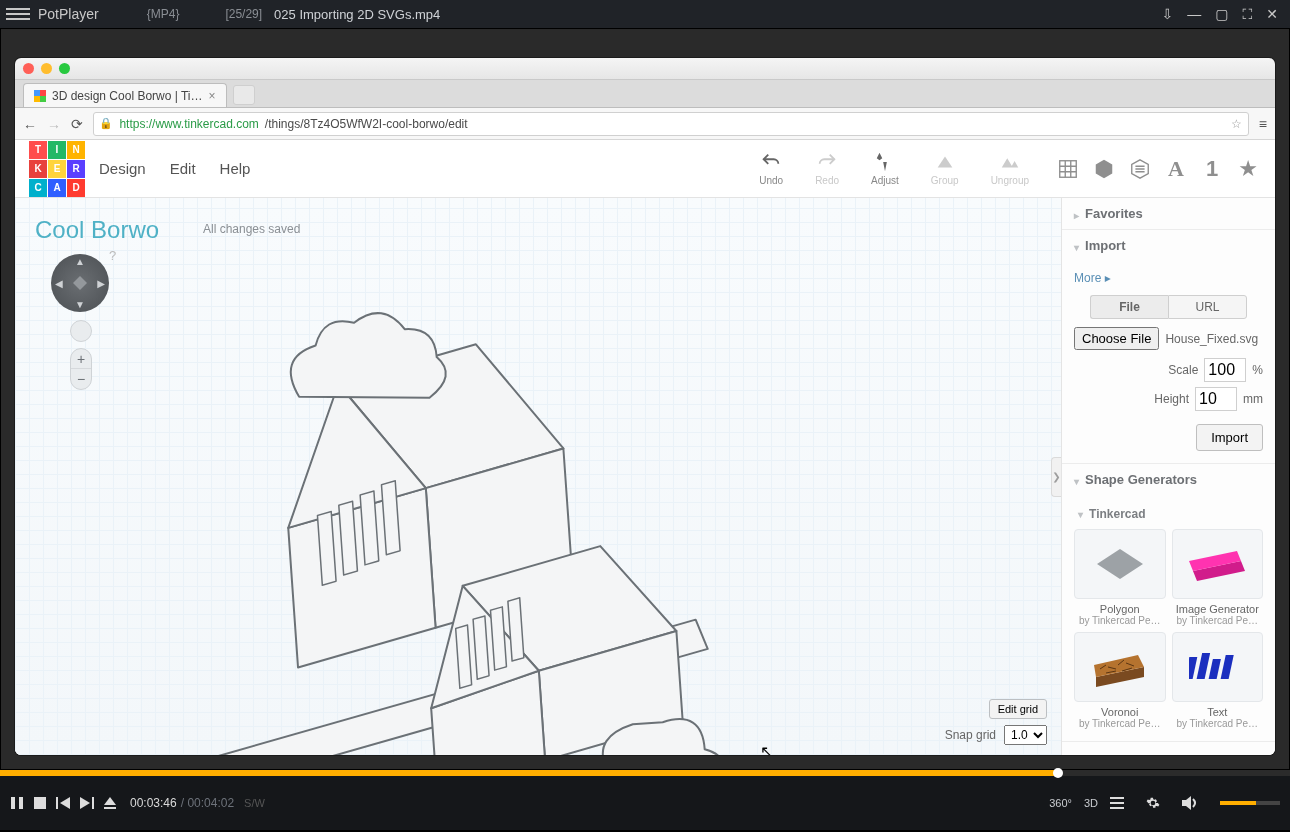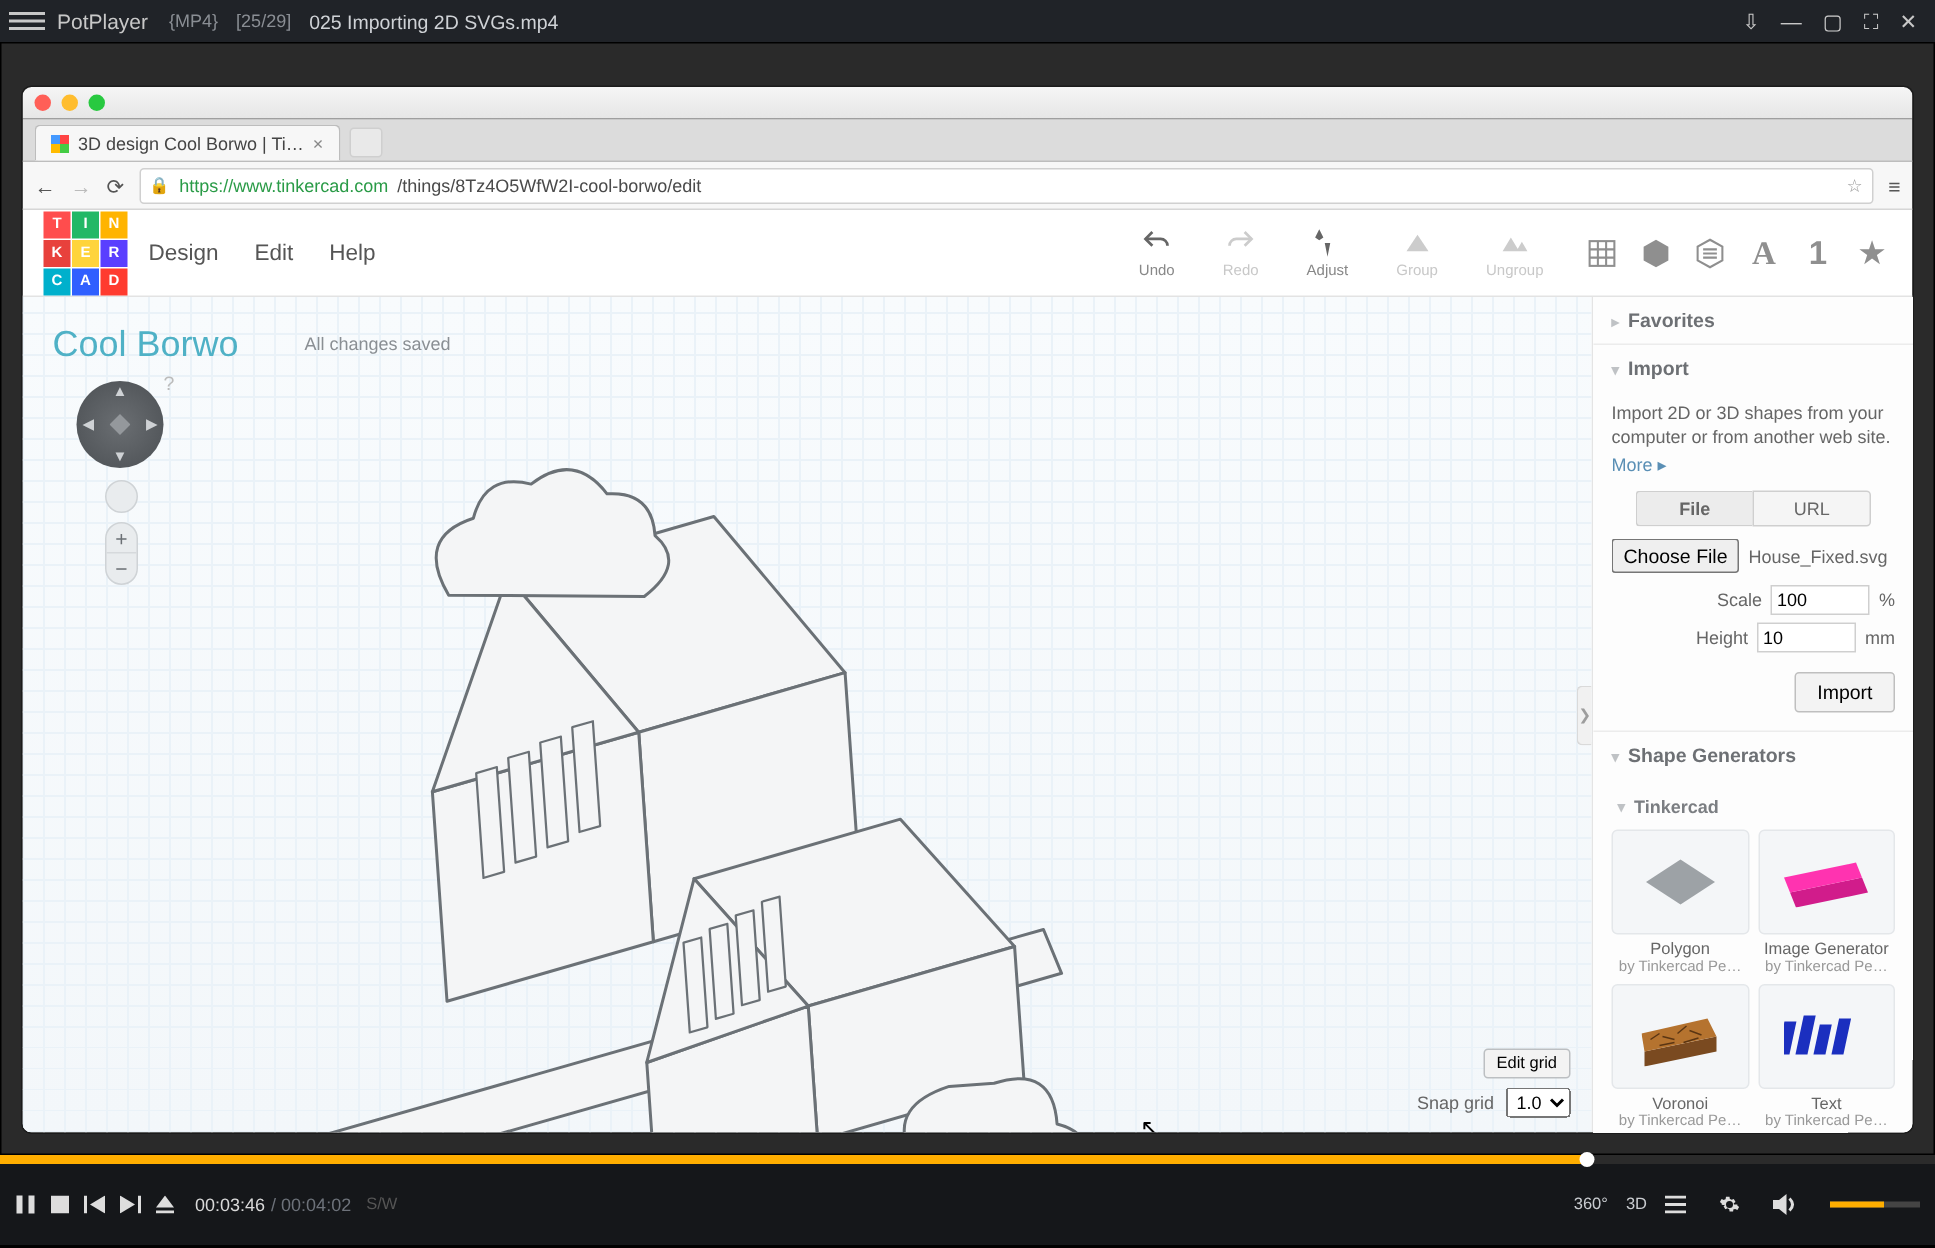--- a/index.html
+++ b/index.html
@@ -3,21 +3,21 @@
 <meta charset="utf-8">
 <style>
 * { margin:0; padding:0; box-sizing:border-box; font-family: -apple-system, Helvetica, Arial, sans-serif; }
 html,body { width:1290px; height:832px; overflow:hidden; background:#000; }
 
 
 #pot-titlebar { height:28px; background:#202328; color:#c8c8c8; display:flex; align-items:center; font-size:13px; }
 #pot-titlebar .burger { width:24px; margin:0 8px 0 6px; cursor:pointer; }
 #pot-titlebar .burger span { display:block; height:2px; background:#c8c8c8; margin:3px 0; }
 #pot-titlebar .pname { font-size:14px; margin-right:14px; }
-#pot-titlebar .fmt { color:#8a8e94; font-size:12px; margin-right:12px; }
+#pot-titlebar .fmt { color:#8a8e94; font-size:12px; margin-right:12px;margin-left:34px; }
 #pot-titlebar .fname { color:#cfd2d6; font-size:13px; }
 #pot-titlebar .win-ctrls { margin-left:auto; display:flex; gap:14px; padding-right:12px; color:#c8c8c8; font-size:14px; }
 #pot-titlebar .win-ctrls span { cursor:pointer; }
 
 #video-area { position:relative; height:742px; background:#2a2a2a; border:1px solid #000; }
 
 
 #progress { height:6px; background:#2b2b2b; position:relative; }
 #progress .fill { position:absolute; left:0; top:0; bottom:0; background:#ffae00; }
 #progress .thumb { position:absolute; top:-2px; width:10px; height:10px; border-radius:50%; background:#fff; }
@@ -98,21 +98,21 @@
 .rp-body .desc { line-height:1.35; }
 .rp-body .more { color:#5a8fb5; cursor:pointer; display:inline-block; margin-top:4px; }
 .tabs2 { display:flex; margin:10px 16px 8px; }
 .tabs2 div{ flex:1; text-align:center; border:1px solid #cfcfcf; padding:4px 0; font-size:12px; cursor:pointer; background:#f5f5f5 }
 .tabs2 div:first-child{border-right:none; border-radius:3px 0 0 3px}
 .tabs2 div:last-child{border-radius:0 3px 3px 0}
 .tabs2 .act{ background:#ececec; font-weight:600 }
 .filechoose{display:flex;align-items:center;gap:6px;font-size:12px;margin:8px 0}
 .filechoose button{font-size:13px;padding:2px 6px;cursor:pointer}
 .kv{display:flex;align-items:center;justify-content:flex-end;gap:6px;margin:5px 0;font-size:12px}
-.kv input{width:66px;font-size:12px;padding:2px 3px;border:1px solid #cfcfcf}
+.kv input{width:42px;font-size:16px;padding:2px 3px;border:1px solid #cfcfcf}
 .importbtn{float:right;margin-top:8px;padding:5px 14px;border:1px solid #bfbfbf;border-radius:3px;background:#f3f3f3;font-size:13px;cursor:pointer}
 .sg-sub { padding:6px 0 2px 4px; color:#7b7e82; font-weight:600; display:flex; gap:6px; align-items:center; cursor:pointer; }
 .sg-sub::before{content:'▾';color:#bfc2c5;font-size:10px}
 .shape-grid{display:grid;grid-template-columns:1fr 1fr;gap:6px;margin-top:6px}
 .shape{ text-align:center; font-size:11px; color:#666; cursor:grab }
 .shape .thumb{ height:70px; background:#f4f6f8; border:1px solid #e4e7ea; border-radius:4px; display:flex; align-items:center; justify-content:center; }
 .shape .nm{margin-top:4px}
 .shape .by{font-size:10px;color:#999}
 
 
@@ -307,21 +307,20 @@
           <div class="rp-sec">
               <div class="rp-head">
                 <span>Favorites</span>
               </div>
             </div>
           <div class="rp-sec">
             <div class="rp-head open">
                 <span>Import</span>
               </div>
             <div class="rp-body">
-              <div class="desc">Import 2D or 3D shapes from your computer or from another web site.</div>
               <span class="more">More ▸</span>
               <div class="tabs2">
                 <div class="act">File</div>
                 <div>URL</div>
               </div>
               <div class="filechoose">
                 <button>Choose File</button>
                 <span>House_Fixed.svg</span>
               </div>
               <div class="kv">

